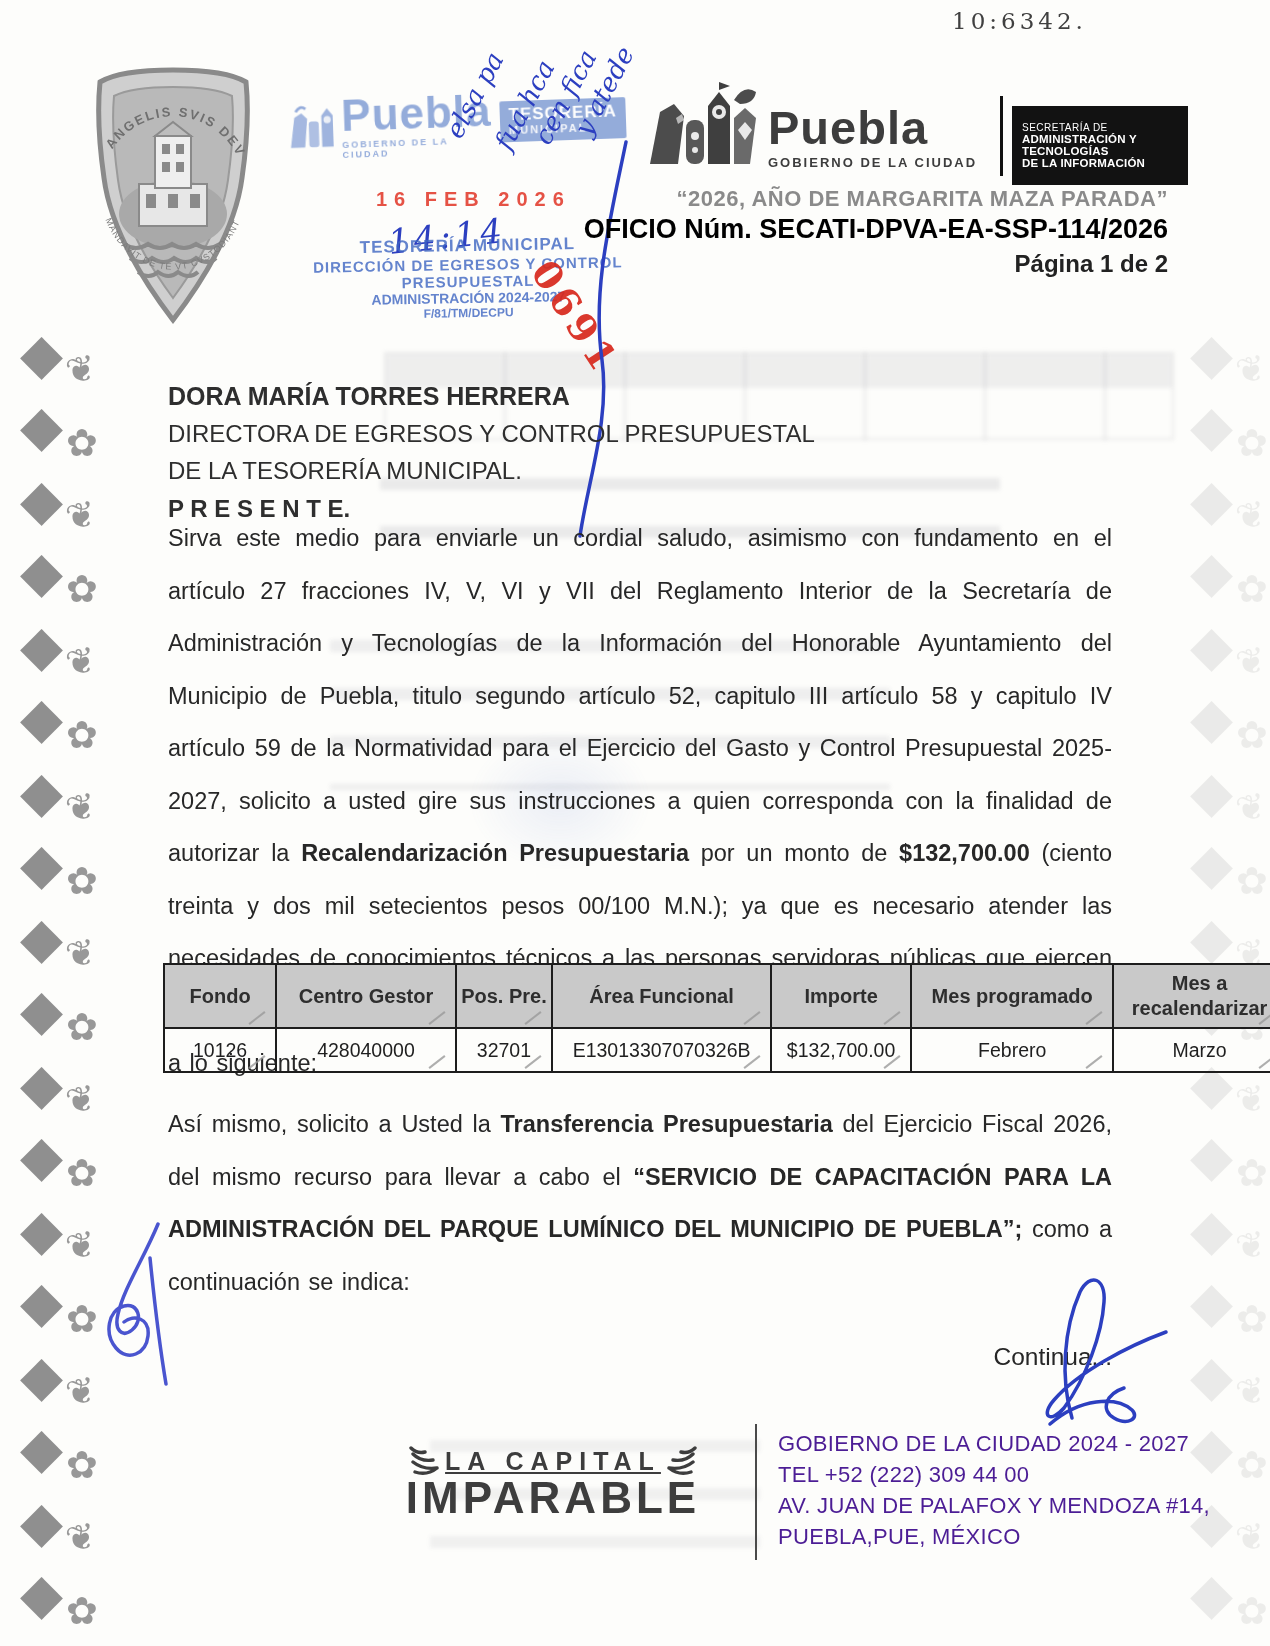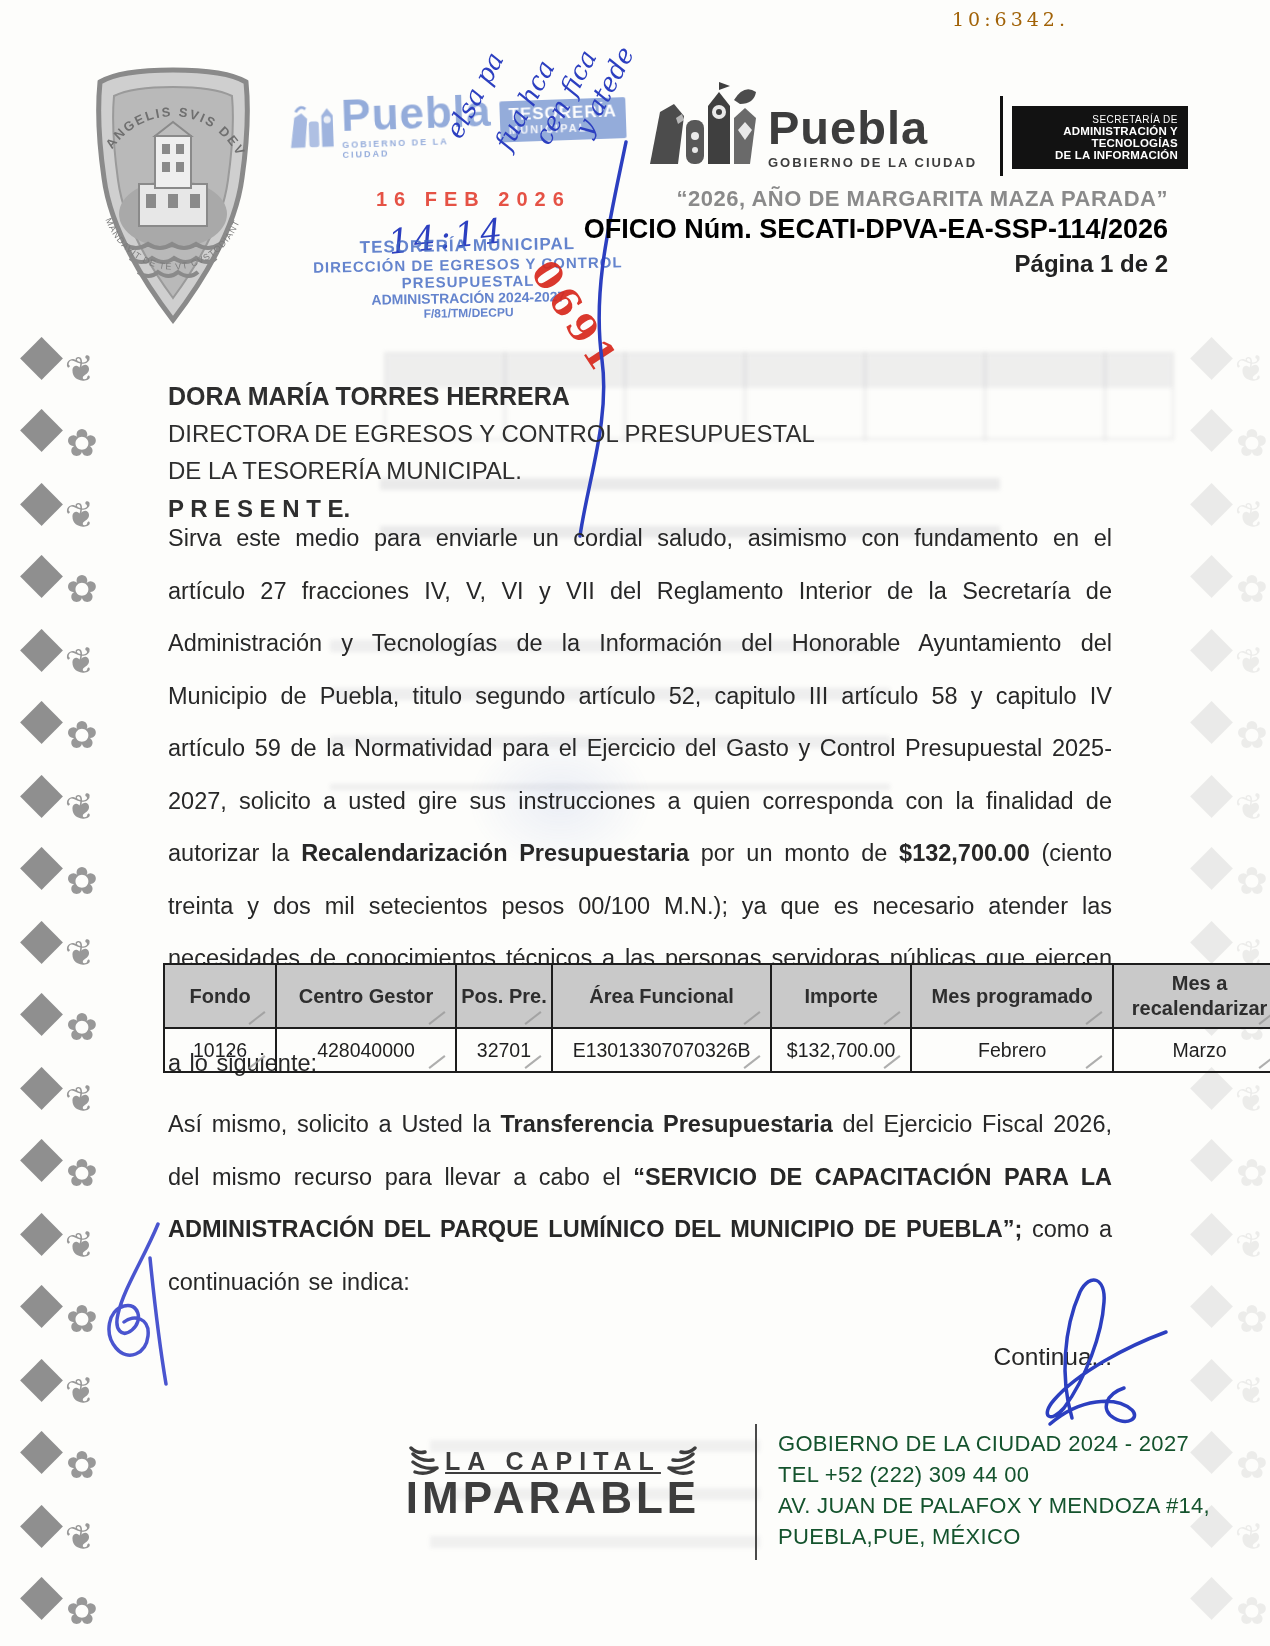--- a/index.html
+++ b/index.html
@@ -57,31 +57,31 @@
   
   .topnote{position:absolute;left:418px;top:-6px;color:#2c3fc0;
            font-family:"DejaVu Serif",serif;font-style:italic;font-size:26px;}
   .topnote span{position:absolute;transform:rotate(-62deg);white-space:nowrap;}
   .topnote .n1{left:10px;top:86px;}
   .topnote .n2{left:58px;top:96px;}
   .topnote .n3{left:96px;top:88px;}
   .topnote .n4{left:138px;top:82px;}
   .penstroke{position:absolute;pointer-events:none;}
 
-  .pencilnum{position:absolute;left:952px;top:8px;color:#a16207;font-size:19px;
+  .pencilnum{position:absolute;left:952px;top:8px;color:#404040;font-size:23px;
              letter-spacing:4px;font-family:"DejaVu Serif",serif;}
 
   
   .citylogo{position:absolute;left:646px;top:78px;display:flex;align-items:flex-end;}
   .citylogo .word{margin-left:10px;}
   .citylogo .word .w{font-size:47px;font-weight:800;color:#3d3d3d;letter-spacing:1px;line-height:1;}
   .citylogo .word .s{font-size:13px;font-weight:700;color:#3d3d3d;letter-spacing:2px;margin-top:4px;}
   .hdr-divider{position:absolute;left:1000px;top:96px;width:3px;height:80px;background:#111;}
   .secbox{position:absolute;left:1012px;top:106px;width:156px;background:#121212;color:#fff;
-          padding:8px 10px;text-align:right;}
+          padding:16px 10px;}
   .secbox .s1{font-size:10px;letter-spacing:.5px;font-weight:400;}
   .secbox .s2,.secbox .s3{font-size:11.5px;font-weight:700;letter-spacing:.2px;}
 
   .yearlegend{position:absolute;right:102px;top:186px;color:#8a8a8a;font-weight:700;
               font-size:22px;letter-spacing:.5px;}
   .oficio{position:absolute;right:102px;top:214px;color:#000000;font-weight:700;font-size:27px;}
   .pagenum{position:absolute;right:102px;top:250px;color:#222;font-weight:700;font-size:24px;}
 
   
   .recipient{position:absolute;left:168px;top:342px;font-size:24px;line-height:37px;margin-top:36px;}
@@ -110,21 +110,21 @@
   
   .continua{position:absolute;right:158px;top:1343px;font-size:24.5px;color:#262626;}
   .sig{position:absolute;pointer-events:none;}
 
   
   .flogo{position:absolute;left:388px;top:1446px;width:330px;text-align:center;color:#3d3d3d;}
   .flogo .row1{display:flex;align-items:center;justify-content:center;gap:6px;text-decoration:underline;}
   .flogo .cap{font-size:25px;font-weight:700;letter-spacing:7px;white-space:nowrap;}
   .flogo .imp{font-size:44px;font-weight:800;letter-spacing:4px;line-height:1;margin-top:0px;}
   .fdivider{position:absolute;left:755px;top:1424px;width:2px;height:136px;background:#4a4a4a;}
-  .faddr{position:absolute;left:778px;top:1428px;color:#14532d;font-size:22px;
+  .faddr{position:absolute;left:778px;top:1428px;color:#4c1d95;font-size:22px;
          line-height:31px;letter-spacing:.3px;}
 </style>
 </head>
 <body>
 
 <div class="page">
 
   <div class="ghost ghost-table" style="left:384px;top:352px;width:786px;height:84px;"></div>
   <div class="ghost ghost-lines" style="left:380px;top:478px;width:620px;height:96px;"></div>
   <div class="ghost ghost-lines" style="left:330px;top:640px;width:560px;height:150px;opacity:.8;"></div>

